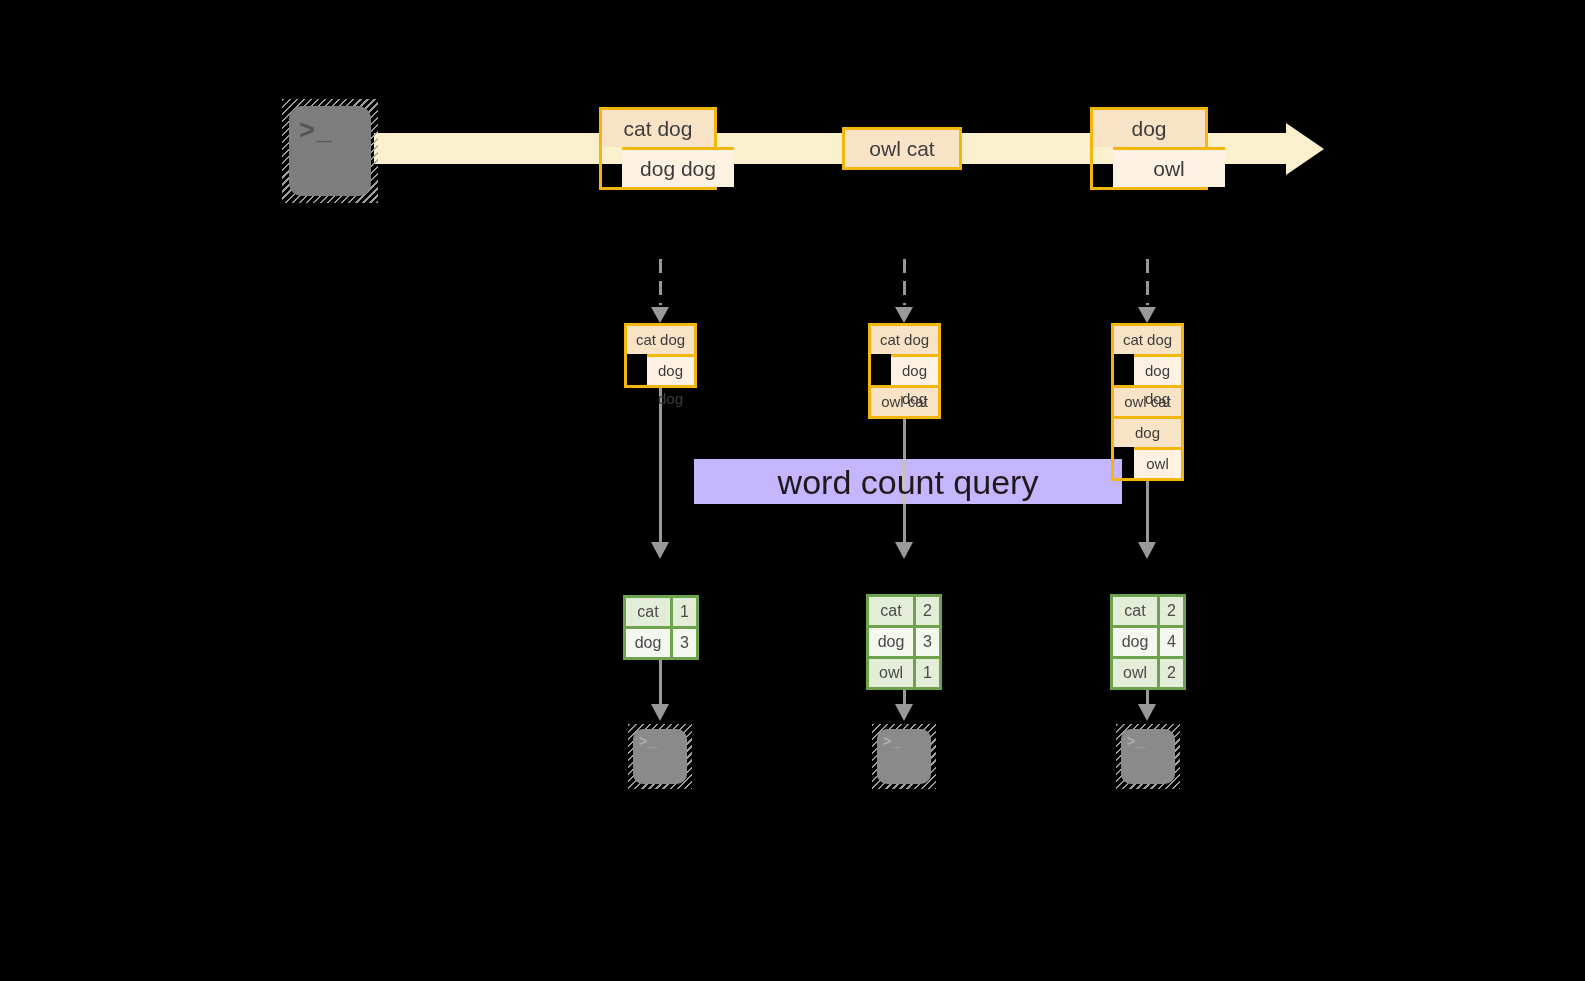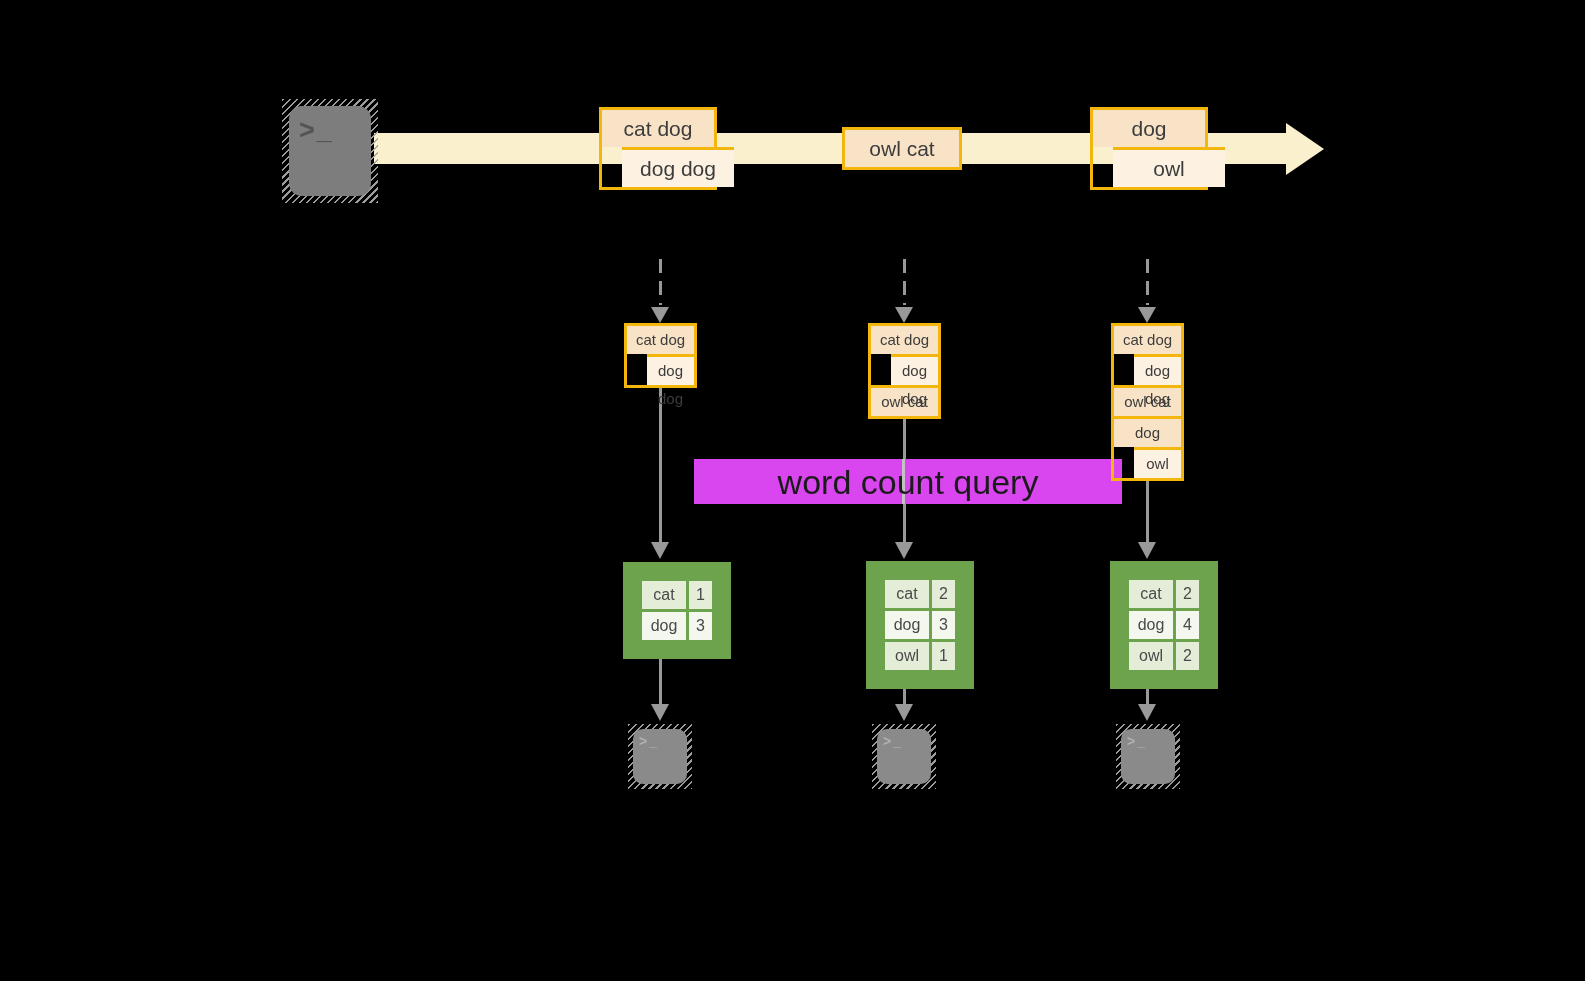--- a/index.html
+++ b/index.html
@@ -45,27 +45,27 @@
   .stack .cell{height:28px;line-height:28px;text-align:center;font-size:15px;color:#3c3c3c;}
   .stack .cell + .cell{border-top:3px solid #f2b60d;}
   .stack.c1{left:624px;} .stack.c2{left:868px;} .stack.c3{left:1111px;}
 
   
   .vline{position:absolute;width:3px;background:#999;z-index:2;}
   .vhead{position:absolute;width:0;height:0;z-index:2;
          border-top:17px solid #999;border-left:9px solid transparent;border-right:9px solid transparent;}
 
   
-  .banner{position:absolute;left:694px;top:459px;width:428px;height:45px;background:#d946ef;z-index:5;}
+  .banner{position:absolute;left:694px;top:459px;width:428px;height:45px;background:#c4b5fd;z-index:5;}
   .banner .lbl{position:absolute;width:100%;top:0;line-height:47px;text-align:center;
                font-size:34px;font-weight:300;color:#1b1b1b;}
   .banner .passline{position:absolute;left:208px;top:0;width:3px;height:45px;background:#c3c3c3;}
 
   
-  .wtable{position:absolute;background:#6ca34c;padding:19px;display:grid;grid-template-columns:44px 23px;gap:3px;z-index:10;}
+  .wtable{position:absolute;background:#6ca34c;padding:3px;display:grid;grid-template-columns:44px 23px;gap:3px;z-index:10;margin-top:33px;}
   .wtable .wcell{height:28px;line-height:28px;text-align:center;font-size:16px;color:#4a4a4a;}
   .row-a{background:#e4edd8;} .row-b{background:#f3f7ee;}
   .wtable.c1{left:623px;top:562px;} .wtable.c2{left:866px;top:561px;} .wtable.c3{left:1110px;top:561px;}
 </style>
 </head>
 <body>
 
 <div class="canvas">
 
   <div class="stream-band"></div>

